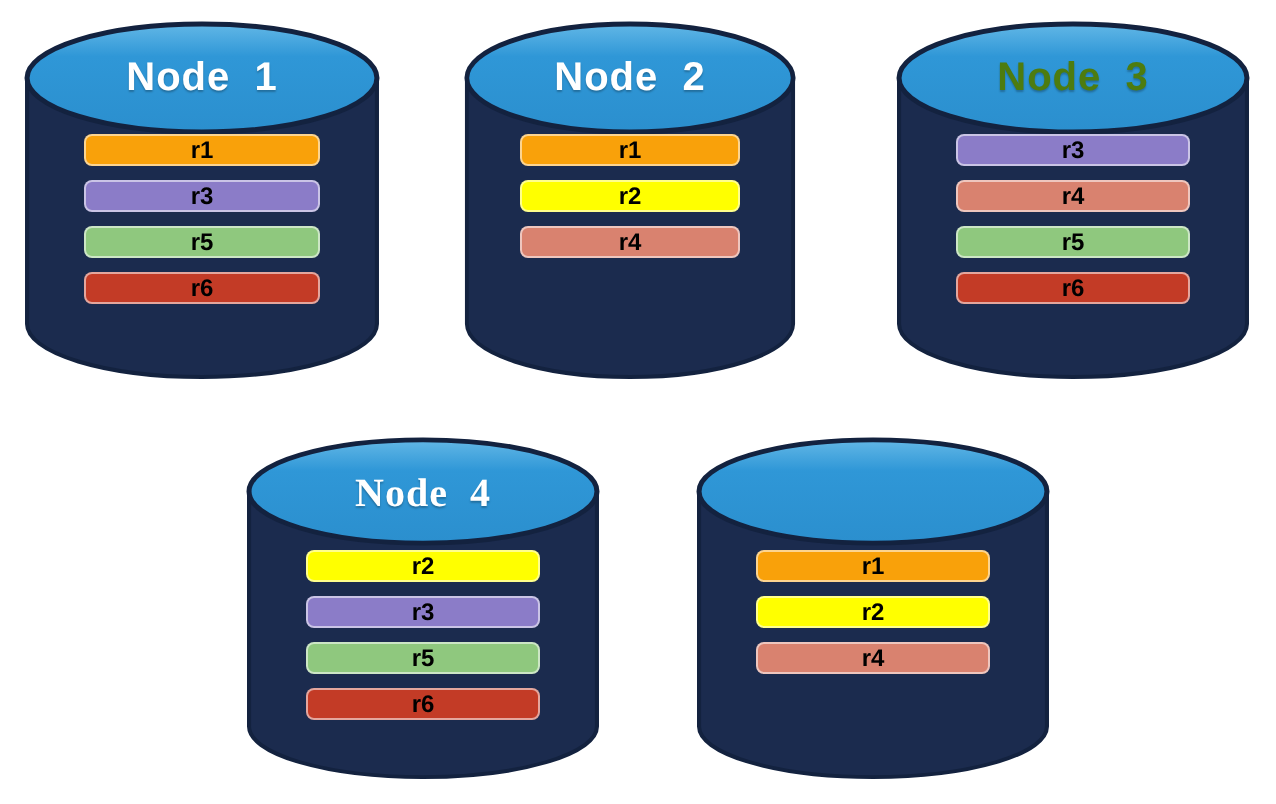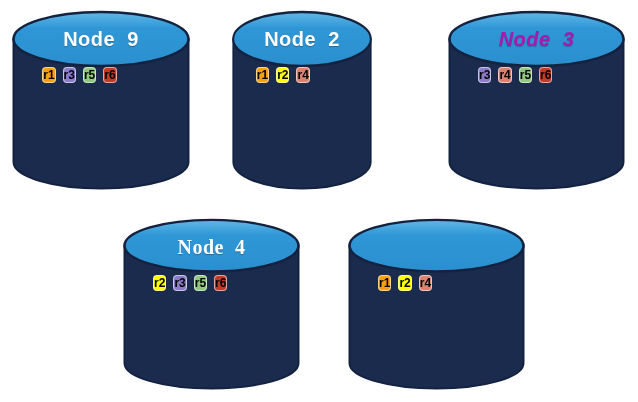--- a/index.html
+++ b/index.html
@@ -31,21 +31,21 @@
     letter-spacing: 0.5px;
     white-space: pre;
     text-shadow: 0 1px 1px rgba(0,0,0,0.25);
   }
   .bars {
     position: absolute;
     left: 17%;
     top: 57px;
     width: 66%;
     display: flex;
-    flex-direction: row;
+    flex-direction: column;
     gap: 7px;
   }
   .bar {
     box-sizing: border-box;
     height: 16px;
     line-height: 14px;
     border: 1px solid rgba(255,255,255,0.55);
     border-radius: 4px;
     text-align: center;
     font-size: 12px;
@@ -65,48 +65,48 @@
     </linearGradient>
   </defs>
 </svg>
 
 <div class="canvas" id="canvas" style="background: rgb(255, 255, 255);">
   <div class="node" style="left: 12px; top: 10px; width: 178px; height: 180px;">
     <svg class="cyl" viewBox="0 0 175 180" preserveAspectRatio="none">
       <path class="cyl-body" d="M 1.5,29 L 1.5,152 A 86,26.5 0 0 0 173.5,152 L 173.5,29 Z" fill="#1B2B4E" stroke="#13223F" stroke-width="2"></path>
       <ellipse class="cyl-top" cx="87.5" cy="29" rx="86" ry="27" fill="url(#cylTopGrad)" stroke="#13223F" stroke-width="2.5"></ellipse>
     </svg>
-    <div class="title" style="color: rgb(255, 255, 255);">Node  9</div>
+    <div class="title" style="color: rgb(255, 255, 255);">Node  1</div>
     <div class="bars">
         <div class="bar" style="background: rgb(249, 161, 10); color: rgb(0, 0, 0);">r1</div>
         <div class="bar" style="background: rgb(139, 124, 200); color: rgb(0, 0, 0);">r3</div>
         <div class="bar" style="background: rgb(143, 200, 126); color: rgb(0, 0, 0);">r5</div>
         <div class="bar" style="background: rgb(195, 59, 38); color: rgb(0, 0, 0);">r6</div>
       </div>
   </div>
 
-  <div class="node" style="left: 232px; top: 10px; width: 140px; height: 180px;">
+  <div class="node" style="left: 232px; top: 10px; width: 166px; height: 180px;">
     <svg class="cyl" viewBox="0 0 175 180" preserveAspectRatio="none">
       <path class="cyl-body" d="M 1.5,29 L 1.5,152 A 86,26.5 0 0 0 173.5,152 L 173.5,29 Z" fill="#1B2B4E" stroke="#13223F" stroke-width="2"></path>
       <ellipse class="cyl-top" cx="87.5" cy="29" rx="86" ry="27" fill="url(#cylTopGrad)" stroke="#13223F" stroke-width="2.5"></ellipse>
     </svg>
     <div class="title" style="color: rgb(255, 255, 255);">Node  2</div>
     <div class="bars">
         <div class="bar" style="background: rgb(249, 161, 10); color: rgb(0, 0, 0);">r1</div>
         <div class="bar" style="background: rgb(255, 255, 0); color: rgb(0, 0, 0);">r2</div>
         <div class="bar" style="background: rgb(217, 130, 111); color: rgb(0, 0, 0);">r4</div>
       </div>
   </div>
 
   <div class="node" style="left: 448px; top: 10px; width: 177px; height: 180px;">
     <svg class="cyl" viewBox="0 0 175 180" preserveAspectRatio="none">
       <path class="cyl-body" d="M 1.5,29 L 1.5,152 A 86,26.5 0 0 0 173.5,152 L 173.5,29 Z" fill="#1B2B4E" stroke="#13223F" stroke-width="2"></path>
       <ellipse class="cyl-top" cx="87.5" cy="29" rx="86" ry="27" fill="url(#cylTopGrad)" stroke="#13223F" stroke-width="2.5"></ellipse>
     </svg>
-    <div class="title" style="color: #a21caf; font-style: italic;">Node  3</div>
+    <div class="title" style="color: #4d7c0f;">Node  3</div>
     <div class="bars">
         <div class="bar" style="background: rgb(139, 124, 200); color: rgb(0, 0, 0);">r3</div>
         <div class="bar" style="background: rgb(217, 130, 111); color: rgb(0, 0, 0);">r4</div>
         <div class="bar" style="background: rgb(143, 200, 126); color: rgb(0, 0, 0);">r5</div>
         <div class="bar" style="background: rgb(195, 59, 38); color: rgb(0, 0, 0);">r6</div>
       </div>
   </div>
 
   <div class="node" style="left: 123px; top: 218px; width: 177px; height: 172px;">
     <svg class="cyl" viewBox="0 0 175 180" preserveAspectRatio="none">

